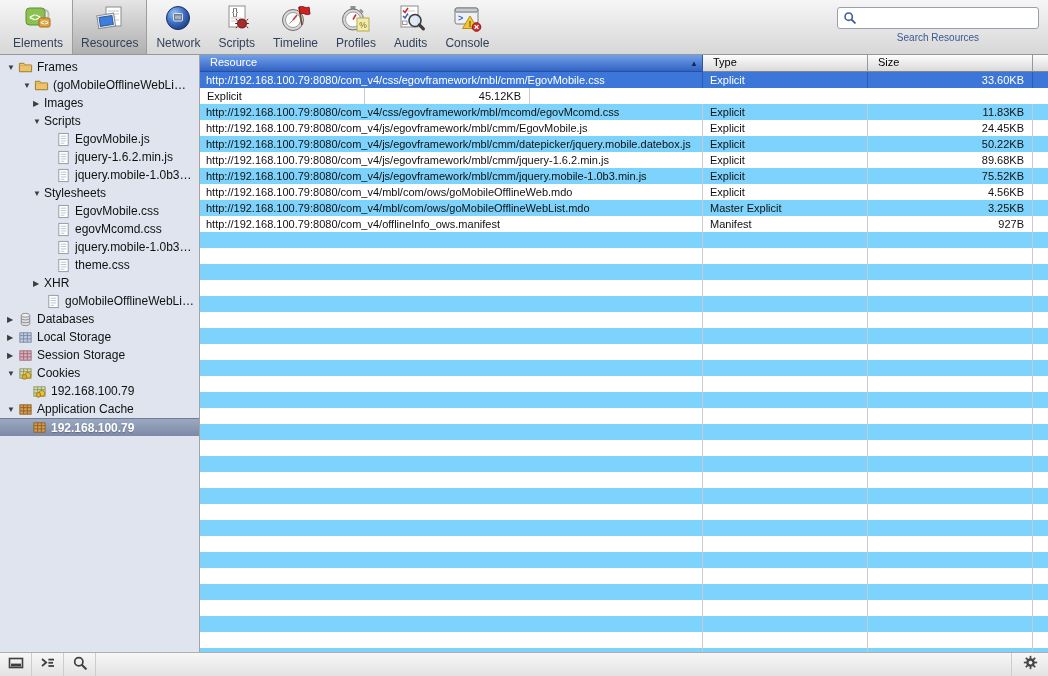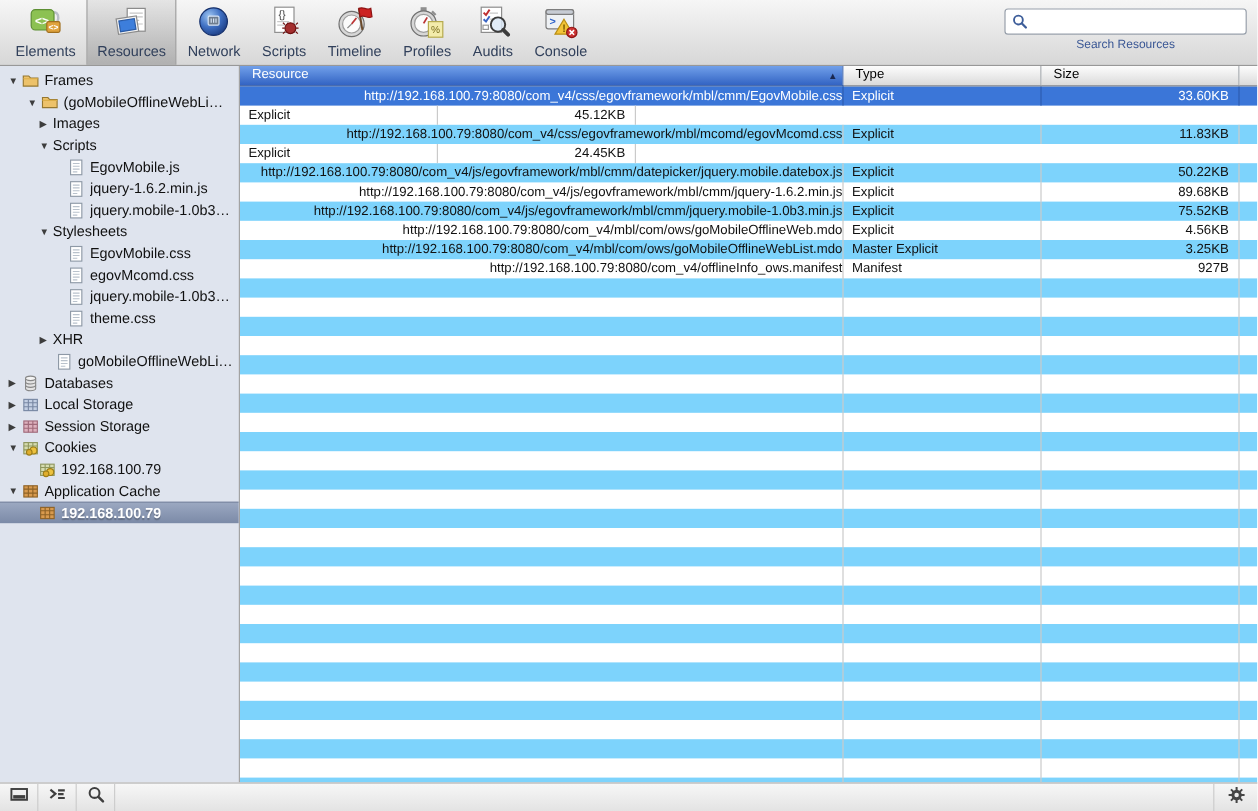--- a/index.html
+++ b/index.html
@@ -71,21 +71,21 @@
     background:linear-gradient(#71a0ea,#3263c3);color:#fff;
     border-right-color:#2b57a8;border-bottom-color:#27509f;
   }
   .hcell .sortarrow{position:absolute;right:4px;top:2px;font-size:8px;color:#1a2850;line-height:13px;}
   .w-resource{width:503px}.w-type{width:165px}.w-size{width:165px}
   .w-corner{width:15px;border-right:none;padding:0;}
   .grow{display:flex;height:16px;line-height:16px;color:#111;}
   .grow.odd{background:#7dd3fc;}
   .grow.selected{background:#3b76d8;color:#fff;}
   .gcell{box-sizing:border-box;height:16px;border-right:1px solid #cacaca;overflow:hidden;white-space:nowrap;}
-  .gcell.resource{width:503px;padding-left:6px;text-align:right;}
+  .gcell.resource{width:503px;padding-left:6px;}
   .gcell.type{width:165px;padding-left:7px;}
   .gcell.size{width:165px;text-align:right;padding-right:8px;}
   .gcell.corner{width:15px;border-right:none;}
   .grow.selected .gcell{border-right-color:#2e5cb0;}
 
   
   #statusbar{
     position:absolute;left:0;right:0;bottom:0;height:24px;box-sizing:border-box;
     border-top:1px solid #aeaeae;background:linear-gradient(#f7f7f7,#e3e3e3);
     display:flex;align-items:stretch;
@@ -456,20 +456,21 @@
           <div class="gcell size">45.12KB</div>
           <div class="gcell corner"></div>
         </div>
         <div class="grow odd">
           <div class="gcell resource">http://192.168.100.79:8080/com_v4/css/egovframework/mbl/mcomd/egovMcomd.css</div>
           <div class="gcell type">Explicit</div>
           <div class="gcell size">11.83KB</div>
           <div class="gcell corner"></div>
         </div>
         <div class="grow ">
+          <div class="gcell resource">http://192.168.100.79:8080/com_v4/js/egovframework/mbl/cmm/EgovMobile.js</div>
           <div class="gcell type">Explicit</div>
           <div class="gcell size">24.45KB</div>
           <div class="gcell corner"></div>
         </div>
         <div class="grow odd">
           <div class="gcell resource">http://192.168.100.79:8080/com_v4/js/egovframework/mbl/cmm/datepicker/jquery.mobile.datebox.js</div>
           <div class="gcell type">Explicit</div>
           <div class="gcell size">50.22KB</div>
           <div class="gcell corner"></div>
         </div>

